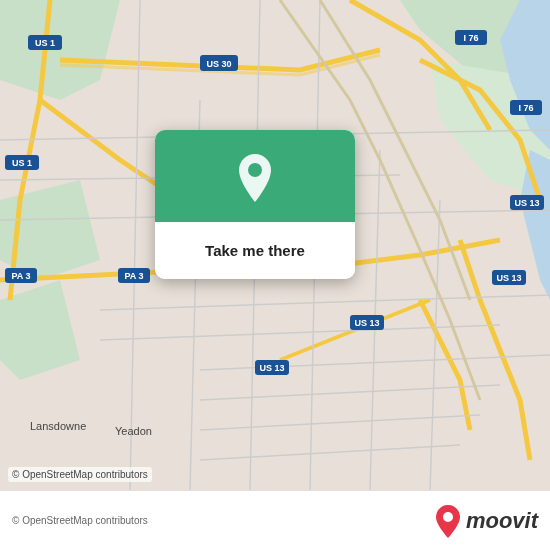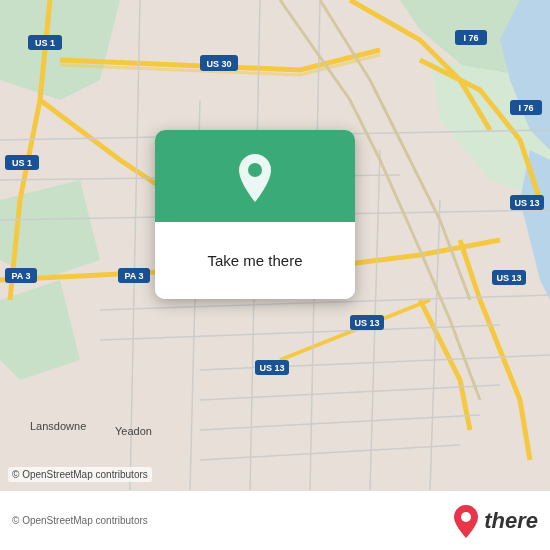--- a/index.html
+++ b/index.html
@@ -50,26 +50,26 @@
       align-items: center;
     }
 
     #location-pin-icon {
       width: 44px;
       height: 52px;
     }
 
     #popup-button {
       width: 100%;
-      padding: 30px 0;
+      padding: 20px 0;
       background: white;
       border: none;
       cursor: pointer;
       font-size: 15px;
-      font-weight: 400;
+      font-weight: 700;
       color: #222;
       text-align: center;
     }
 
     
     #bottom-bar {
       width: 550px;
       height: 60px;
       background: white;
       display: flex;
@@ -228,15 +228,15 @@
 <div id="bottom-bar">
   <div id="bottom-left">
     <span id="attribution-text">© OpenStreetMap contributors</span>
   </div>
 
   <div id="moovit-logo">
     <svg id="moovit-pin" viewBox="0 0 28 34" xmlns="http://www.w3.org/2000/svg">
       <path d="M14 1C7.373 1 2 6.373 2 13c0 8.25 12 21 12 21S26 21.25 26 13C26 6.373 20.627 1 14 1z" fill="#e8354a"></path>
       <circle cx="14" cy="13" r="5" fill="white"></circle>
     </svg>
-    <span id="moovit-text">there</span>
+    <span id="moovit-text">moovit</span>
   </div>
 </div>
 
 </body></html>

